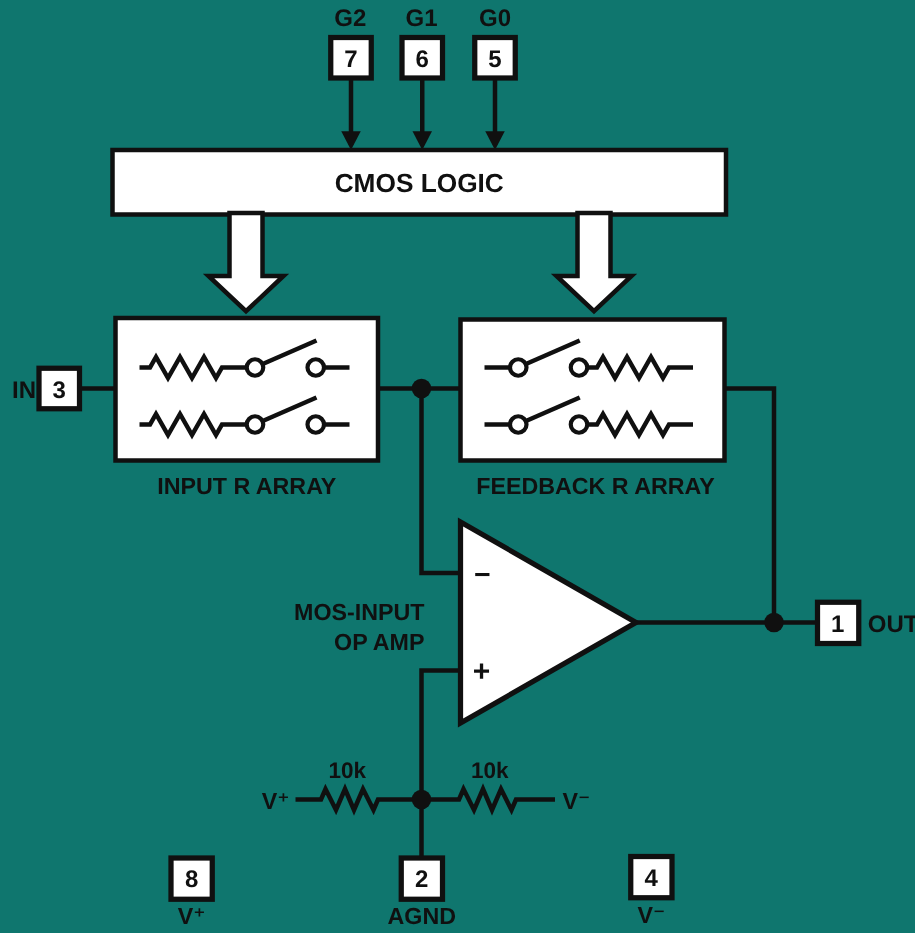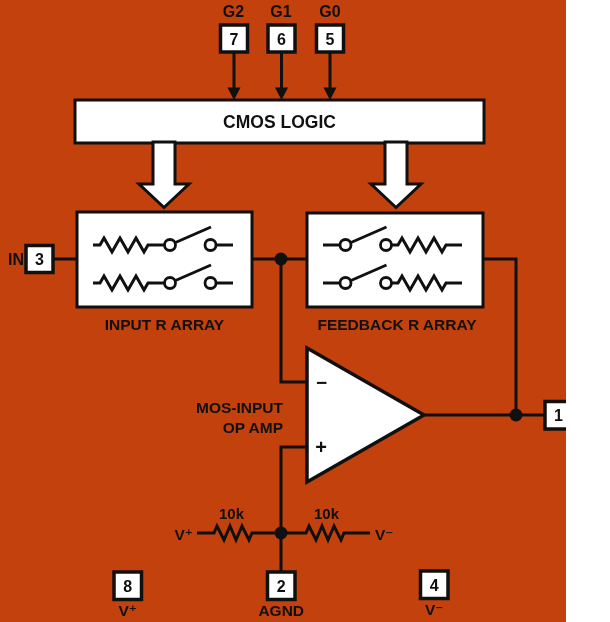--- a/index.html
+++ b/index.html
@@ -1,16 +1,16 @@
 <!DOCTYPE html>
 <html><head>
 <meta charset="utf-8">
 <style>
   html,body{margin:0;padding:0;background:#ffffff;}
-  .stage{position:relative;width:566px;height:622px;background:#c2410c;overflow:hidden;}
+  .stage{position:relative;width:610px;height:622px;background:#0f766e;overflow:hidden;}
   svg{display:block;}
   text{font-family:"Liberation Sans","DejaVu Sans",sans-serif;font-weight:700;fill:#101010;}
   .f16{font-size:16px;}
   .f17{font-size:17.5px;}
   .f15{font-size:15.5px;}
   .f14{font-size:15px;}
   .fminus{font-size:19px;}
   .fplus{font-size:20px;}
   .mid{text-anchor:middle;}
   .end{text-anchor:end;}

